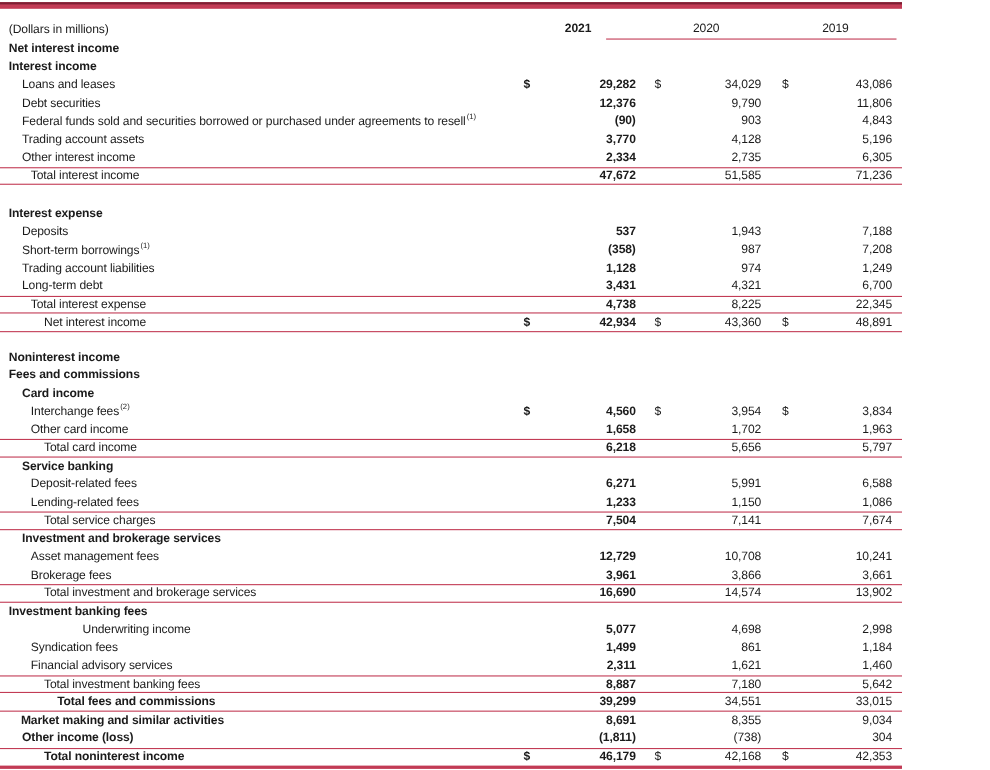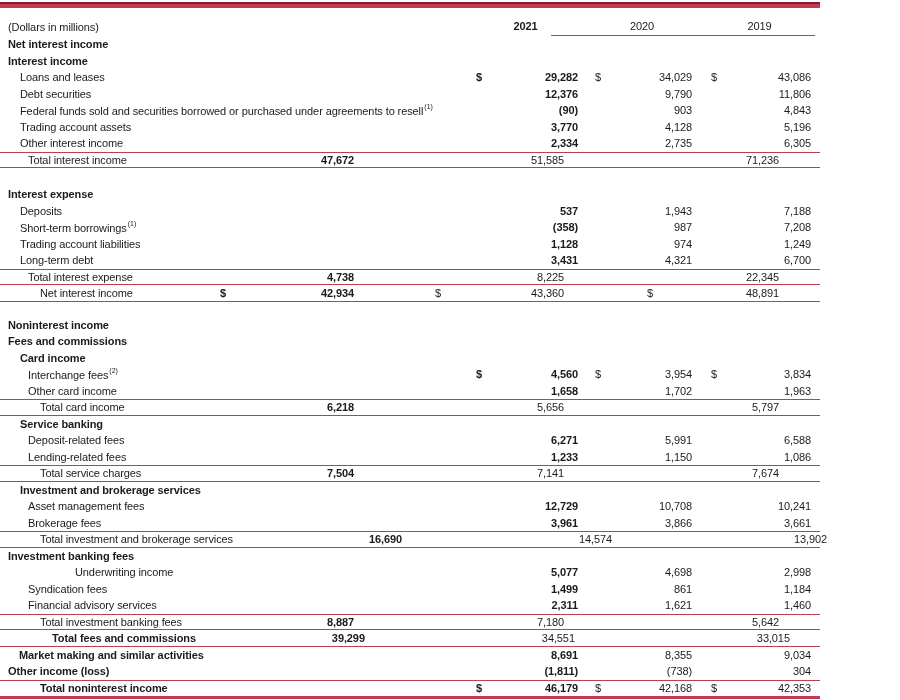--- a/index.html
+++ b/index.html
@@ -38,21 +38,21 @@
     grid-template-columns:1fr 20px 85px 14px 20px 80px 16px 20px 83px 9px;
     height:16.5px;align-items:center;box-sizing:border-box;
   }
   .cell{white-space:nowrap;overflow:visible;}
   .label{padding-left:8px;}
   .bold-label .label{font-weight:700;}
   .val{text-align:right;}
   .dollar{text-align:left;padding-left:3px;}
   .d1,.v1{font-weight:700;}
   .rule-top{border-top:1px solid var(--rule);}
-  .rule-bottom{border-bottom:1px solid var(--rule);gap:32px;}
+  .rule-bottom{border-bottom:1px solid var(--rule);}
   .bottom-bar{height:3px;background:var(--rule);}
   sup{font-size:7px;letter-spacing:0;margin-left:1px;position:relative;top:-1px;}
   .spacer{width:100%;}
 </style>
 </head>
 <body>
 
 <div class="table">
   <div class="top-bar"></div>
 
@@ -492,21 +492,21 @@
     <div class="cell val v1">8,691</div>
     <div class="cell"></div>
     <div class="cell dollar d2"></div>
     <div class="cell val v2">8,355</div>
     <div class="cell"></div>
     <div class="cell dollar d3"></div>
     <div class="cell val v3">9,034</div>
     <div class="cell"></div>
   </div>
       <div class="row bold-label">
-    <div class="cell label" style="padding-left: 8px;">Other income (loss)</div>
+    <div class="cell label" style="padding-left: 20px;">Other income (loss)</div>
     <div class="cell dollar d1"></div>
     <div class="cell val v1">(1,811)</div>
     <div class="cell"></div>
     <div class="cell dollar d2"></div>
     <div class="cell val v2">(738)</div>
     <div class="cell"></div>
     <div class="cell dollar d3"></div>
     <div class="cell val v3">304</div>
     <div class="cell"></div>
   </div>

